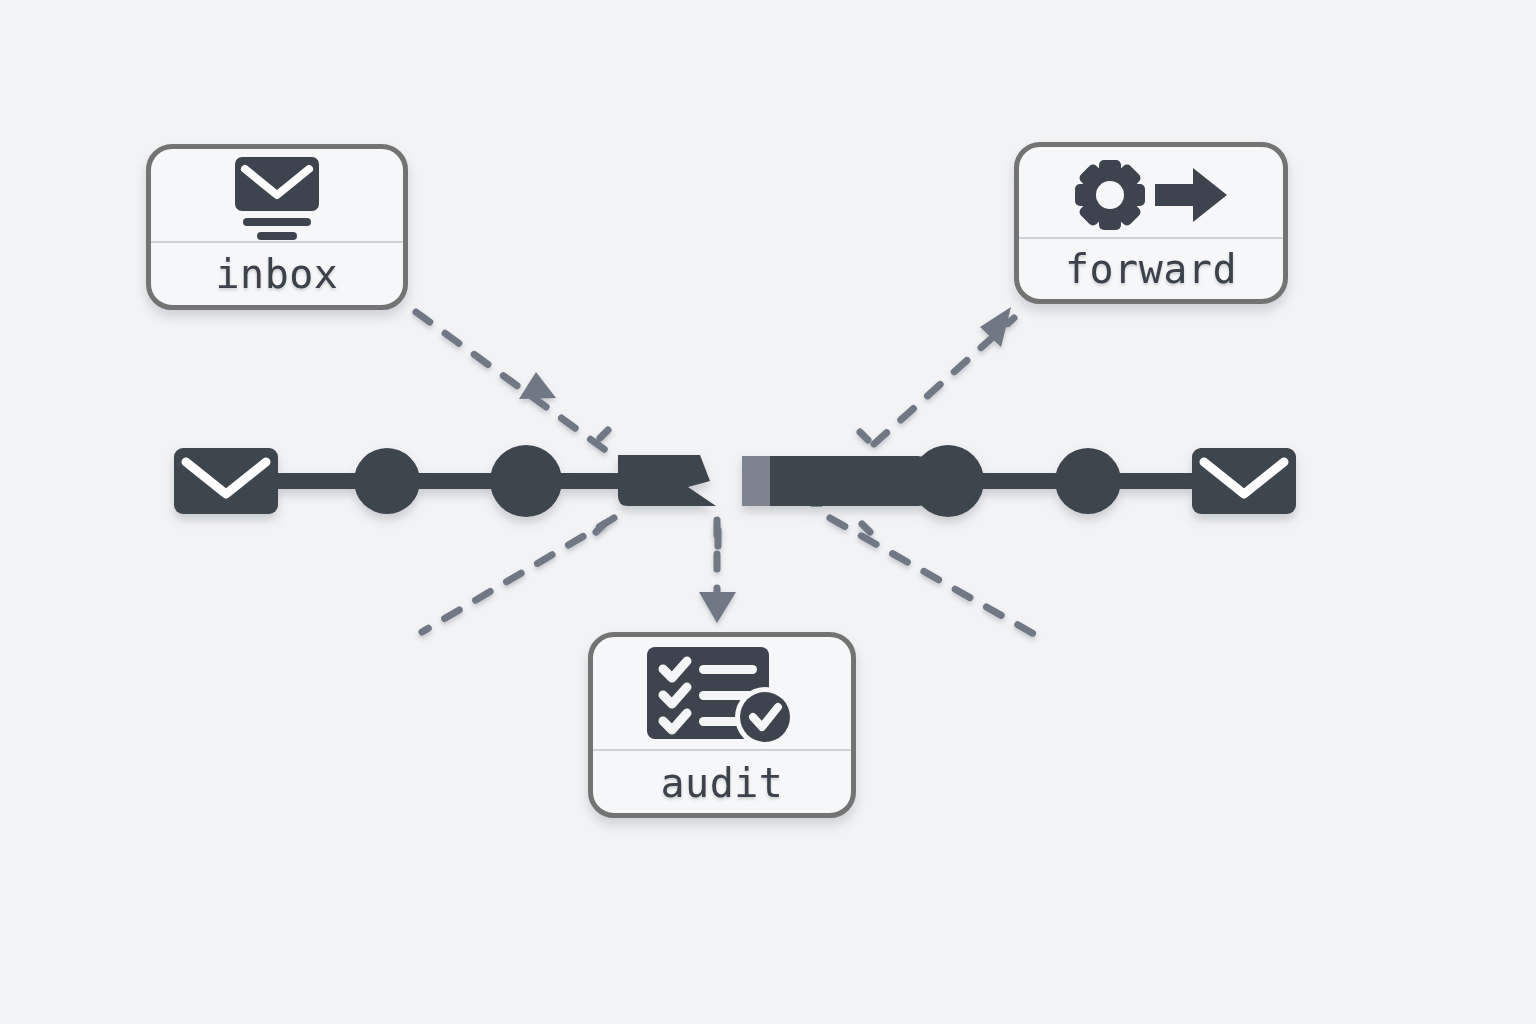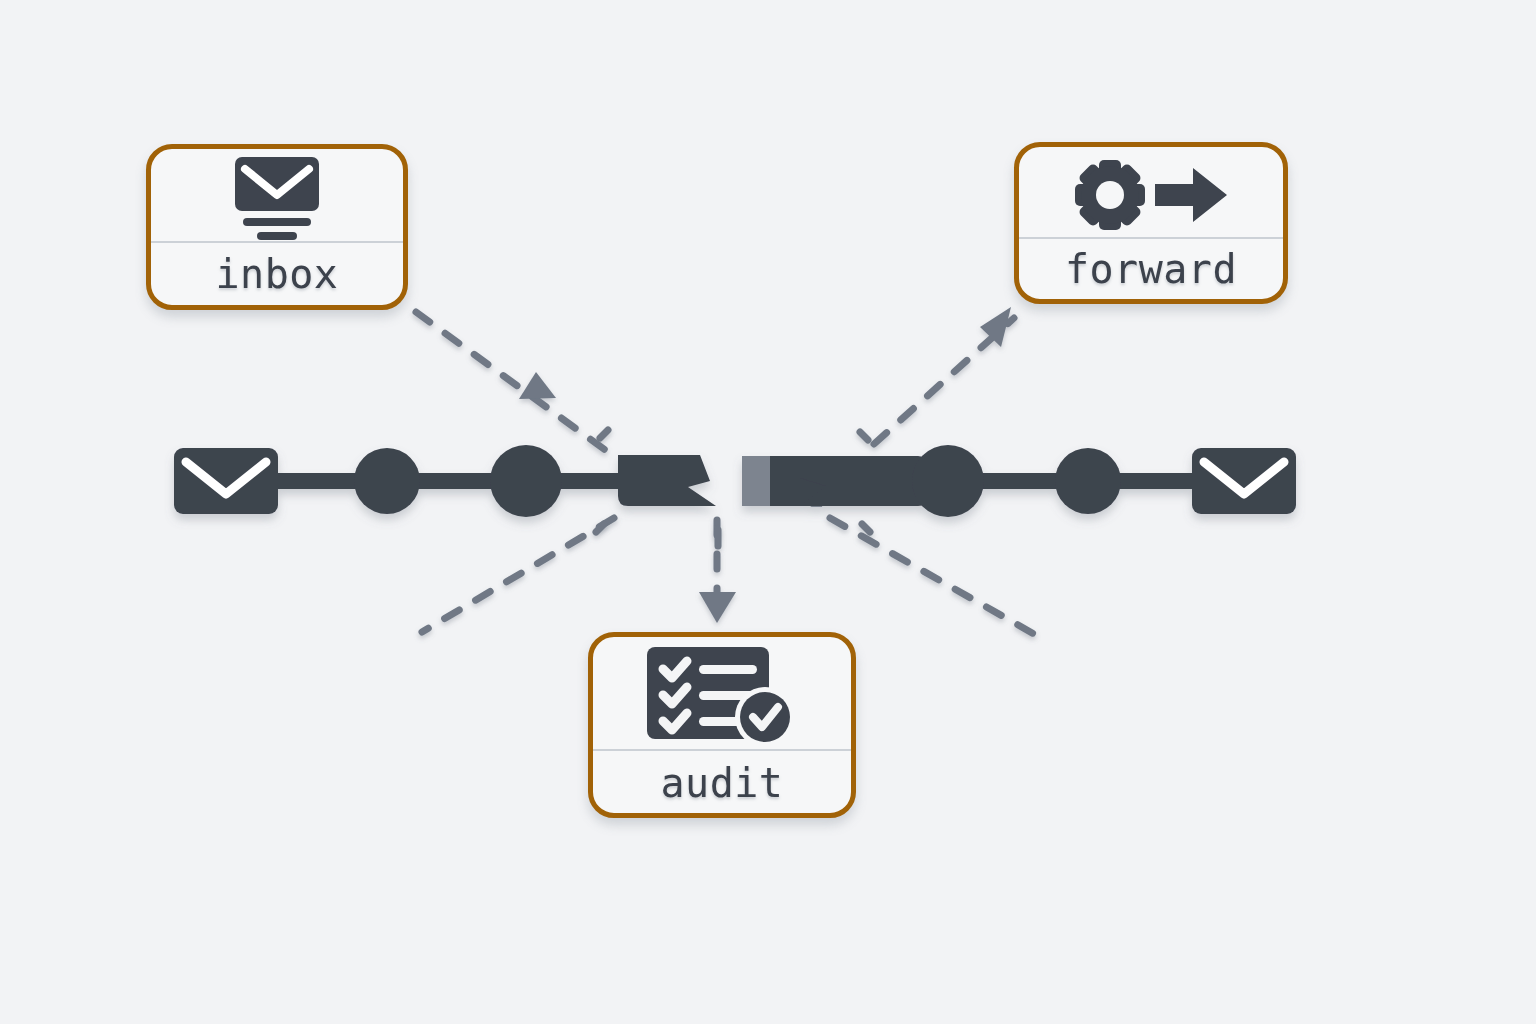--- a/index.html
+++ b/index.html
@@ -28,21 +28,21 @@
     top: 0;
     width: 1536px;
     height: 1024px;
     display: block;
   }
   
   .node-card {
     position: absolute;
     box-sizing: border-box;
     background: #f6f7f8;
-    border: 5px solid #a16207;
+    border: 5px solid #737373;
     border-radius: 26px;
     box-shadow: 0 7px 11px rgba(110,118,130,0.26);
     display: flex;
     flex-direction: column;
     overflow: hidden;
   }
   .card-icon-area {
     flex: 1 1 auto;
     display: flex;
     align-items: center;

